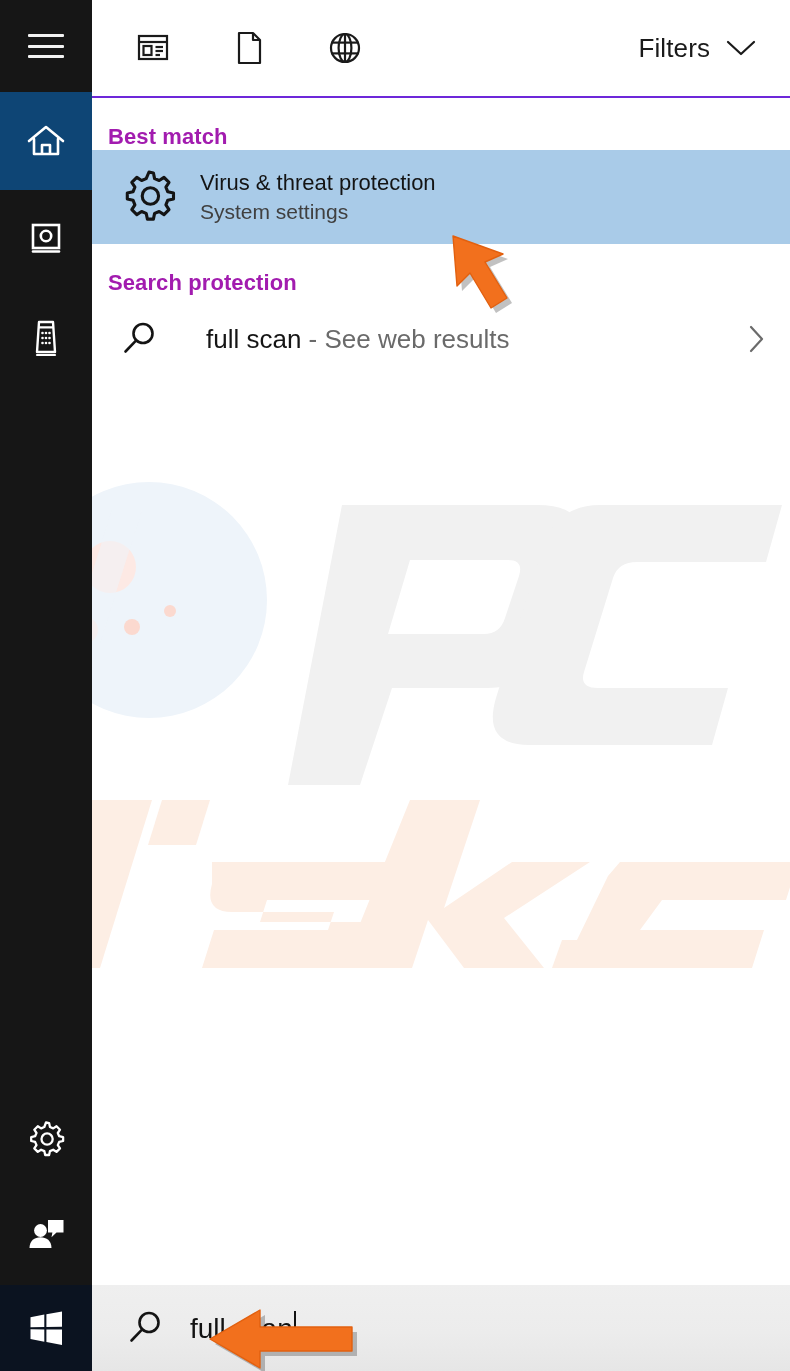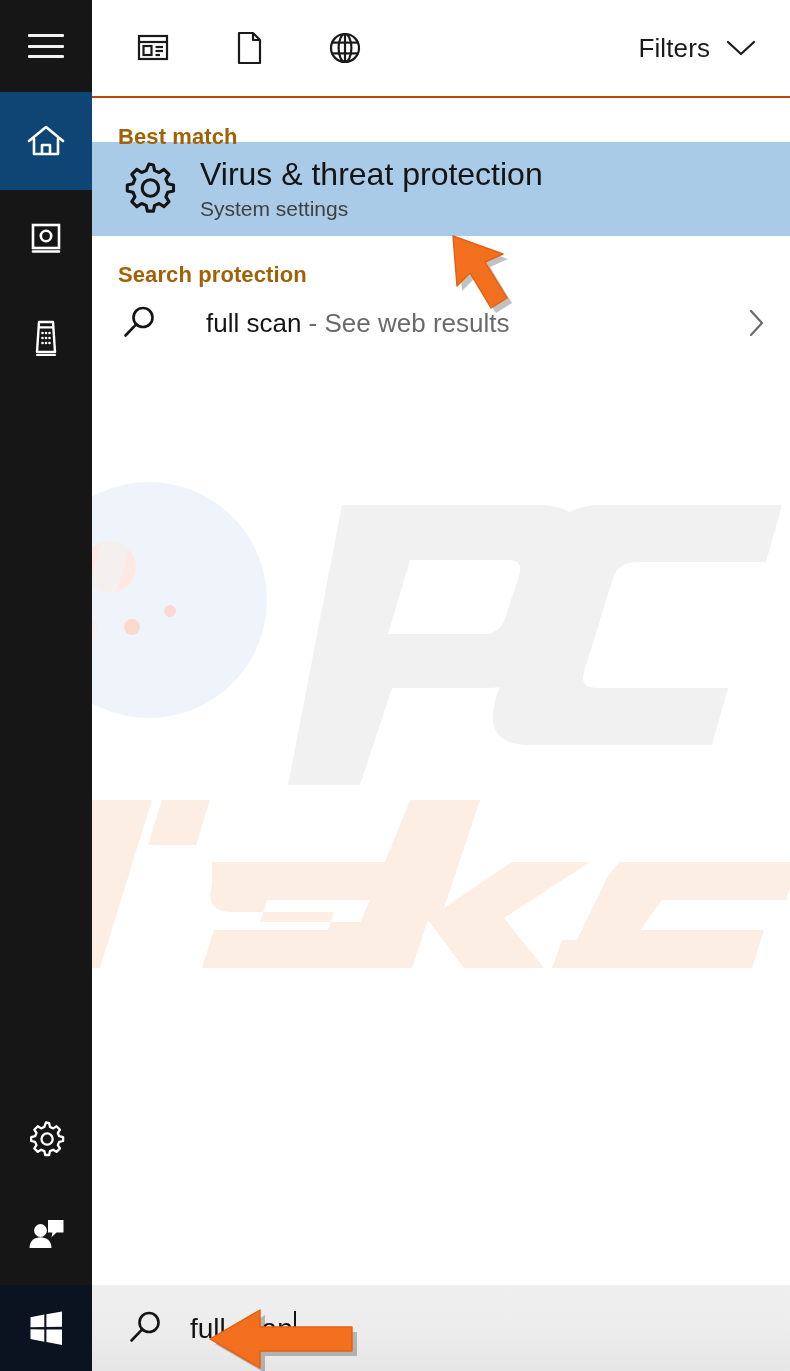--- a/index.html
+++ b/index.html
@@ -105,21 +105,21 @@
     z-index: 0;
   }
 
   
   .toolbar {
     position: relative;
     height: 96px;
     flex: 0 0 96px;
     display: flex;
     align-items: center;
-    border-bottom: 2px solid #c2410c;
+    border-bottom: 2px solid #6d28d9;
     background: transparent;
     z-index: 2;
   }
   .tb-icons {
     display: flex;
     align-items: center;
     gap: 50px;
     padding-left: 38px;
   }
   .tb-btn {
@@ -145,23 +145,23 @@
 
   
   .results {
     position: relative;
     flex: 1 1 auto;
     z-index: 2;
   }
   .section-head {
     font-size: 22px;
     font-weight: bold;
-    color: #a16207;
-    padding: 26px 0 0 26px;
-    height: 44px;
+    color: #a21caf;
+    padding: 26px 0 0 16px;
+    height: 52px;
     box-sizing: border-box;
     letter-spacing: 0.1px;
   }
   .result-row {
     display: flex;
     align-items: center;
     height: 94px;
     padding-left: 26px;
     box-sizing: border-box;
   }
@@ -173,21 +173,21 @@
     align-items: center;
     justify-content: flex-start;
   }
   .row-text {
     display: flex;
     flex-direction: column;
     justify-content: center;
     gap: 6px;
   }
   .row-title {
-    font-size: 32px;
+    font-size: 22px;
     color: #141414;
     line-height: 1.05;
   }
   .row-sub {
     font-size: 21px;
     color: #404040;
     line-height: 1.05;
   }
   .sugg-row {
     display: flex;

